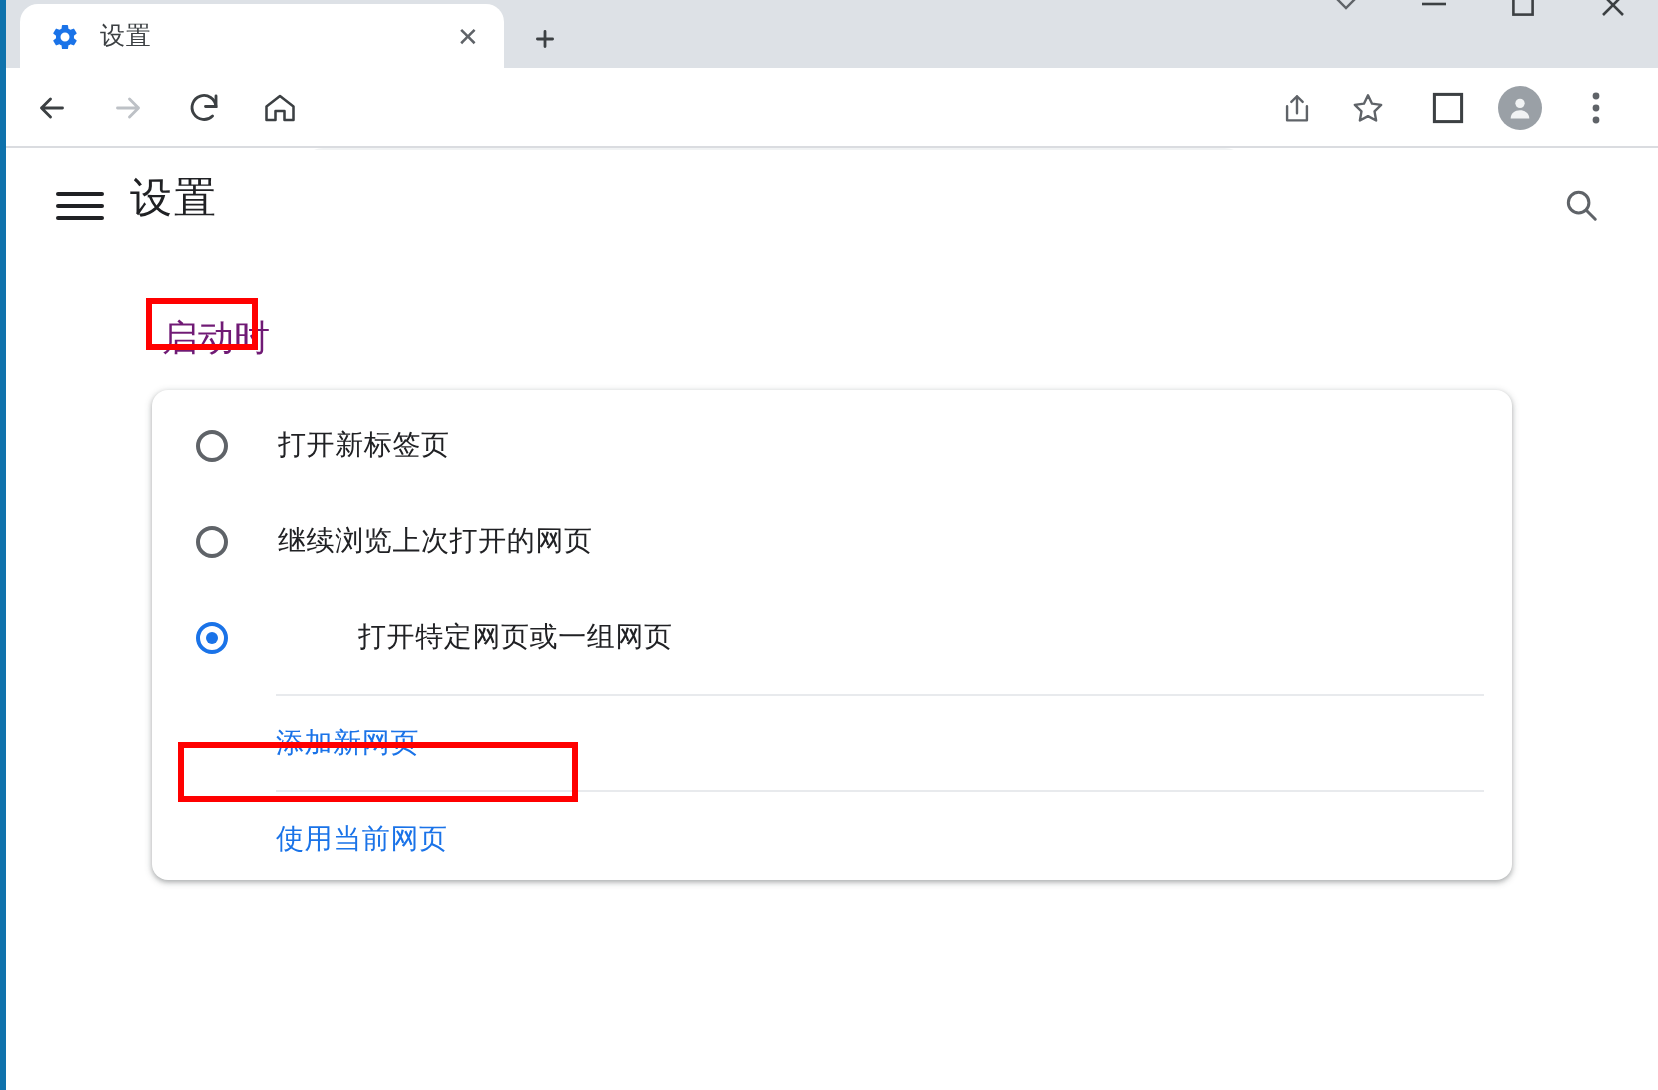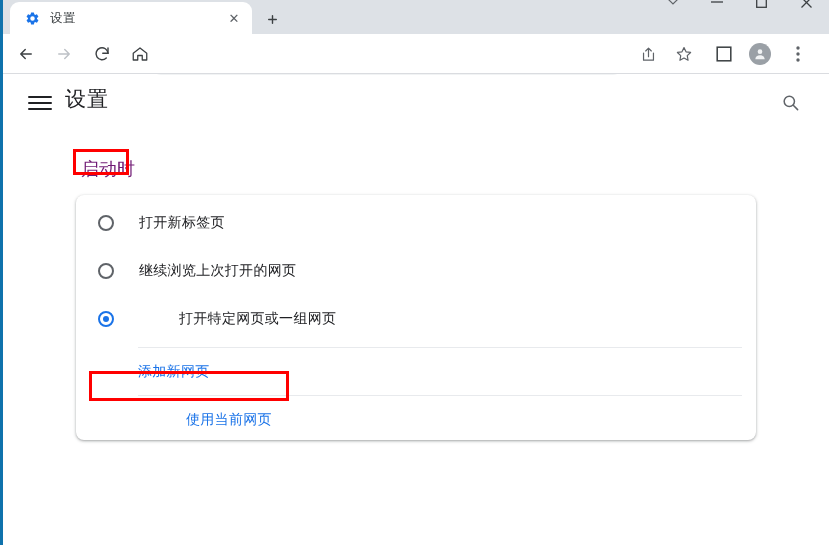--- a/index.html
+++ b/index.html
@@ -233,21 +233,21 @@
   }
   .divider.d1{ top:152px; }
   .divider.d2{ top:200px; }
 
   .link-row{
     position:absolute; left:0;
     width:680px; height:48px;
     display:flex; align-items:center;
   }
   .link-row.l1{ top:153px; }
-  .link-row.l2{ top:201px;margin-left:48px; }
+  .link-row.l2{ top:201px; }
   .link-text{
     margin-left:62px;
     font-size:14px; color:#1a73e8;
     letter-spacing:.3px;
     white-space:nowrap;
   }
 </style>
 </head>
 <body>
 

